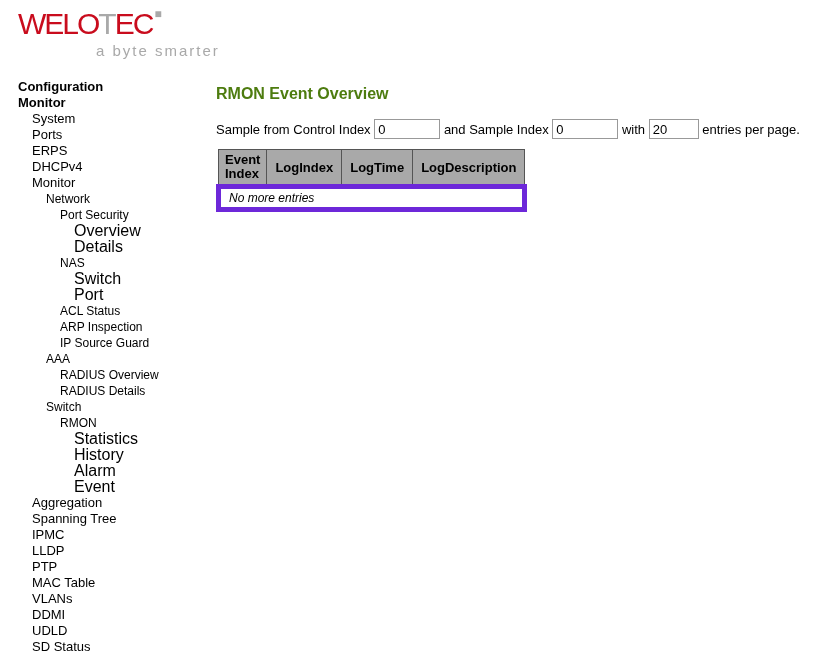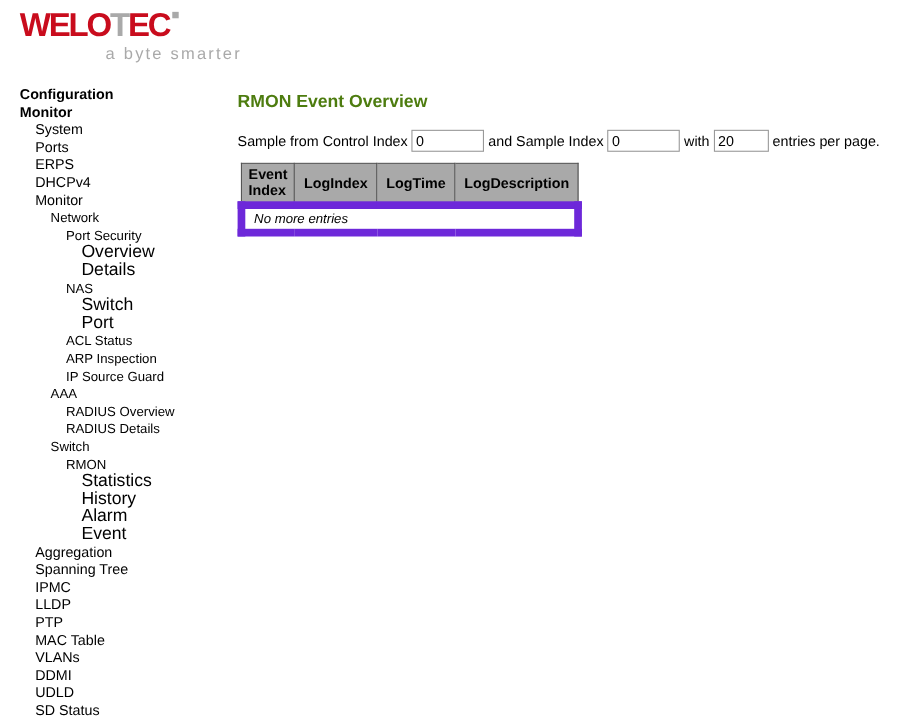--- a/index.html
+++ b/index.html
@@ -1,41 +1,41 @@
 <!DOCTYPE html>
 <html><head>
 <meta charset="utf-8">
 <style>
   html,body{margin:0;padding:0;font-family:Arial,Helvetica,sans-serif;font-size:13px;color:#000;}
   body{width:829px;height:654px;background:#fff;overflow:hidden;}
   .page{display:flex;flex-direction:column;}
   .header{padding:10px 0 4px 18px;}
   .logo{display:flex;flex-direction:column;align-items:flex-start;}
-  .logo-main{font-family:Impact,'Arial Black',sans-serif;font-weight:bold;letter-spacing:-2px;font-size:30px;color:#c90c1d;line-height:28px;text-align:center;}
+  .logo-main{font-family:Impact,'Arial Black',sans-serif;font-weight:normal;letter-spacing:-2px;font-size:30px;color:#c90c1d;line-height:28px;text-align:center;}
   .logo-main .grey-t{color:#a9a9a9;}
   .logo-main .dot{color:#a9a9a9;font-size:12px;position:relative;top:-16px;left:2px;}
   .logo-tag{font-size:15px;color:#a9a9a9;letter-spacing:2px;margin-left:78px;margin-top:-2px;}
   .body{display:flex;flex-direction:row;}
   .sidebar{width:200px;padding:16px 0 0 18px;box-sizing:border-box;font-size:13px;}
   .sidebar a{color:#000;text-decoration:none;display:block;line-height:16px;}
   .lvl0{font-weight:bold;padding:0;}
   .lvl1{padding-left:14px;}
   .lvl2{padding-left:28px;font-size:12px;}
   .lvl3{padding-left:42px;font-size:12px;}
   .lvl4{padding-left:56px;font-size:16px;}
   .content{padding:22px 0 0 16px;flex:1;}
   h1{font-size:16px;font-weight:bold;margin:0 0 16px 0;color:#4d7c0f;}
   .controls{font-size:13px;margin-bottom:10px;white-space:nowrap;}
   .controls input{font-size:13px;height:16px;border:1px solid #999;padding:1px 3px;}
   .ctl-small{width:58px;}
   .ctl-tiny{width:42px;}
   table.data{border-collapse:collapse;border:1px solid #555;}
   table.data th{background:#a9a9a9;font-weight:bold;font-size:13px;padding:3px 8px;border:1px solid #555;text-align:left;}
   table.data th.first{line-height:14px;padding:3px 6px;}
-  table.data td{font-size:12px;font-style:italic;padding:2px 8px;border:7px solid #6d28d9;}
+  table.data td{font-size:12px;font-style:italic;padding:2px 8px;border:5px solid #6d28d9;}
 </style>
 </head>
 <body>
 
 <div class="page">
   <div class="header">
     <div class="logo">
       <div class="logo-main">
         <span>WELO</span><span class="grey-t">T</span><span>EC</span><span class="dot">■</span>
       </div>

